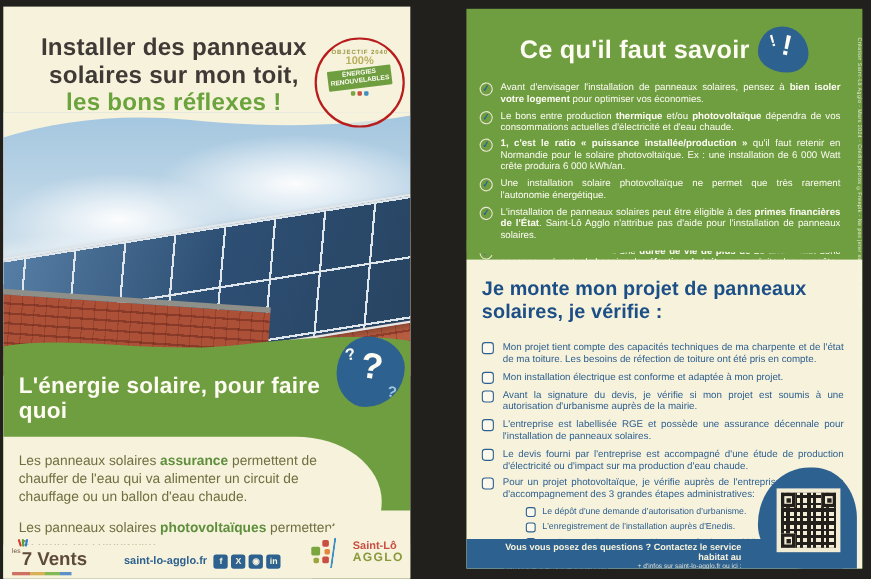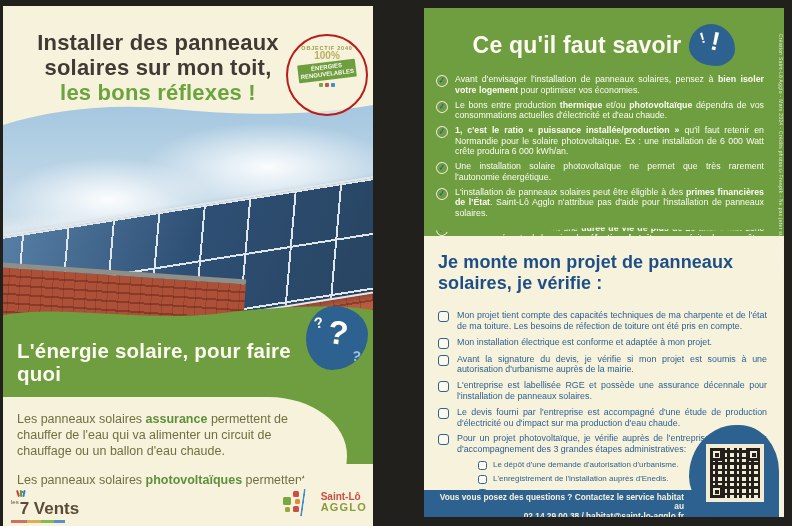--- a/index.html
+++ b/index.html
@@ -112,21 +112,21 @@
   .cl-title{margin:16px 14px 9px;font-size:18px;font-weight:700;color:#1d4f87;letter-spacing:.1px;}
   .checklist{margin:16px 17px 0 14px;}
   .cl-row{display:flex;gap:8px;margin-bottom:5px;align-items:flex-start;}
   .checkbox{flex:none;width:11px;height:11px;margin-top:1px;border:1.4px solid #2d618f;
             border-radius:3px;background:#fcf9ec;box-sizing:border-box;}
   .checkbox.small{width:9px;height:9px;border-radius:2.5px;}
   .cl-text{flex:1;font-size:8.9px;line-height:10.8px;color:#2d5f8e;text-align:justify;font-weight:500;}
   .cl-row.sub{margin-left:40px;gap:6px;margin-bottom:4px;}
   .sub-text{font-size:8px;line-height:9.5px;text-align:left;}
   .cl-row.narrow{padding-right:84px;}
-  .rp-bar{position:absolute;left:0;right:8px;bottom:0;height:27px;background:#2d618f;
+  .rp-bar{position:absolute;left:0;right:18px;bottom:0;height:27px;background:#2d618f;
           color:#f7f2dc;text-align:right;padding:3px 92px 0 6px;box-sizing:border-box;}
   .bar-l1,.bar-l2{font-size:8.3px;font-weight:700;line-height:9.3px;}
   .bar-l3{font-size:6px;opacity:.85;line-height:7px;}
   .qr-blob{position:absolute;right:5px;bottom:0;width:90px;height:92px;background:#2d618f;
            border-radius:52% 44% 0 46% / 56% 50% 0 44%;}
   .qr{position:absolute;left:17px;top:19px;width:58px;height:58px;background:#f3ecd4;padding:4px;box-sizing:border-box;}
   .qr-inner{position:absolute;inset:4px;
       background:repeating-linear-gradient(90deg,#23201c 0 3px,transparent 3px 5px,#23201c 5px 8px,transparent 8px 12px),
                  repeating-linear-gradient(0deg,#f3ecd4 0 3px,transparent 3px 5px,#f3ecd4 5px 9px,transparent 9px 12px),
                  #23201c;}
@@ -200,20 +200,29 @@
         <div class="vents-ticks">
           <i style="background:#d43f2f;transform:rotate(-18deg)"></i>
           <i style="background:#57a33b;transform:rotate(-4deg)"></i>
           <i style="background:#2f7fd4;transform:rotate(12deg)"></i>
         </div>
         <div>
           <span class="vents-les">les</span><span class="vents-name">7 Vents</span>
         </div>
         <div class="vents-strip"></div>
       </div>
+      <div class="lp-site">
+        <span class="site-label">saint-lo-agglo.fr</span>
+        <span style="display:inline-flex;gap:3px">
+            <span class="soc">f</span>
+            <span class="soc">X</span>
+            <span class="soc">◉</span>
+            <span class="soc">in</span>
+          </span>
+      </div>
       <div style="width:86px"></div>
     </div>
   </div>
   <div class="agglo-blob">
     <div class="agglo">
       <div class="mosaic">
         <i class="m1"></i>
         <i class="m2"></i>
         <i class="m3"></i>
         <i class="m4"></i>
@@ -307,21 +316,20 @@
         </div>
         <div class="cl-row narrow">
           <span class="checkbox"></span>
           <div class="cl-text"><span>Une fois installés, je déclare les panneaux solaires auprès de mon assureur.</span></div>
         </div>
       </div>
   </div>
 
   <div class="rp-bar">
     <div class="bar-l1">Vous vous posez des questions ? Contactez le service habitat au</div>
-    <div class="bar-l2">02 14 29 00 38 / habitat@saint-lo-agglo.fr</div>
     <div class="bar-l3">+ d'infos sur saint-lo-agglo.fr ou ici :</div>
   </div>
 
   <div class="qr-blob">
     <div class="qr">
       <div class="qr-inner"></div>
       <div class="qf tl"></div>
       <div class="qf tr"></div>
       <div class="qf bl"></div>
     </div>

